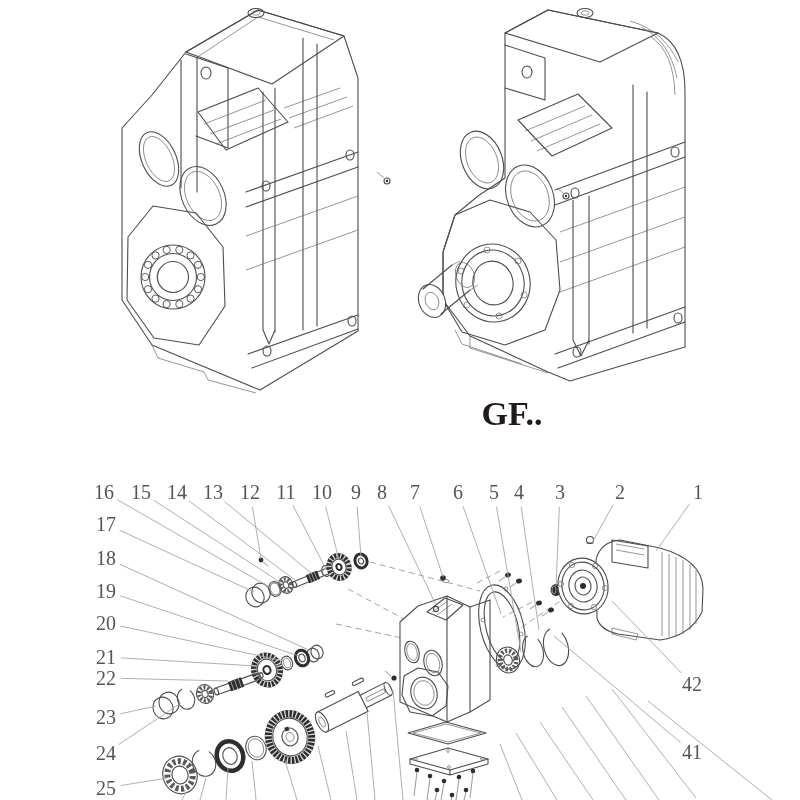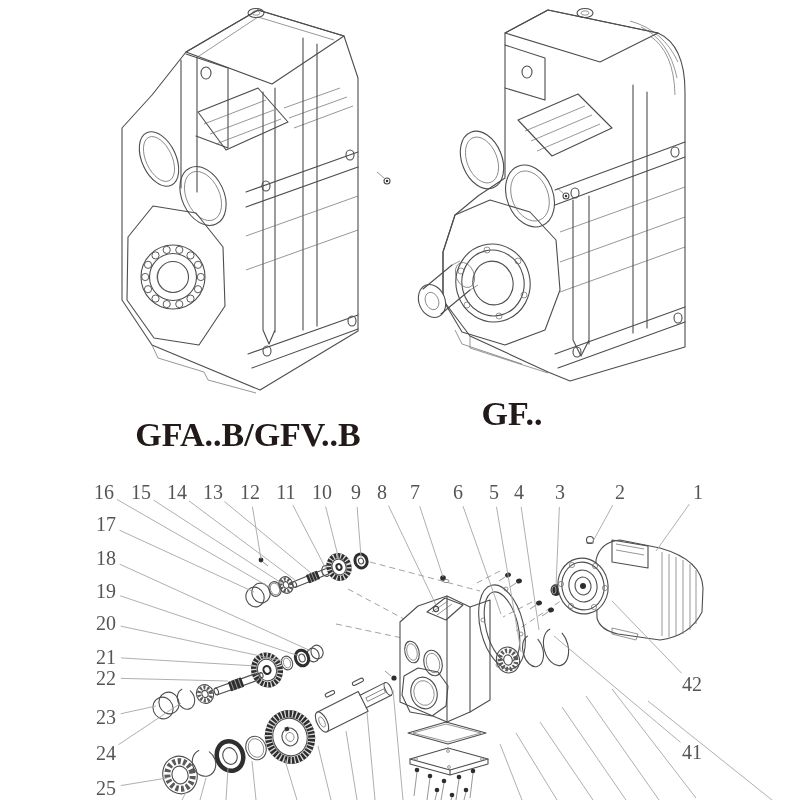--- a/index.html
+++ b/index.html
@@ -431,16 +431,15 @@
           <text x="106" y="685" text-anchor="middle" class="callout">22</text>
           <text x="106" y="724" text-anchor="middle" class="callout">23</text>
           <text x="106" y="760" text-anchor="middle" class="callout">24</text>
           <text x="106" y="795" text-anchor="middle" class="callout">25</text>
           <text x="692" y="759" text-anchor="middle" class="callout">41</text>
           <text x="692" y="691" text-anchor="middle" class="callout">42</text>
         </g>
   </g>
 </svg>
 
-<div class="title" style="left:248px;top:416px;">GFA..B/GFV..B</div>
 <div class="title" style="left:512px;top:395px;">GF..</div>
 
 </div>
 
 </body></html>

